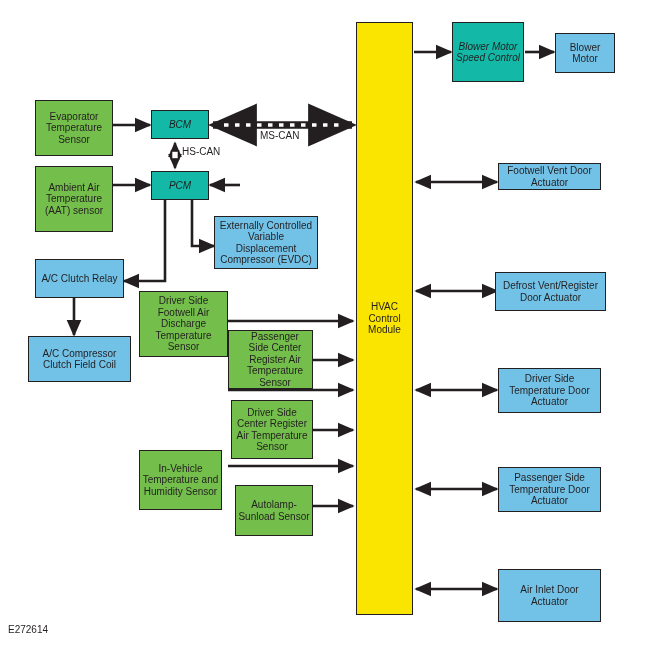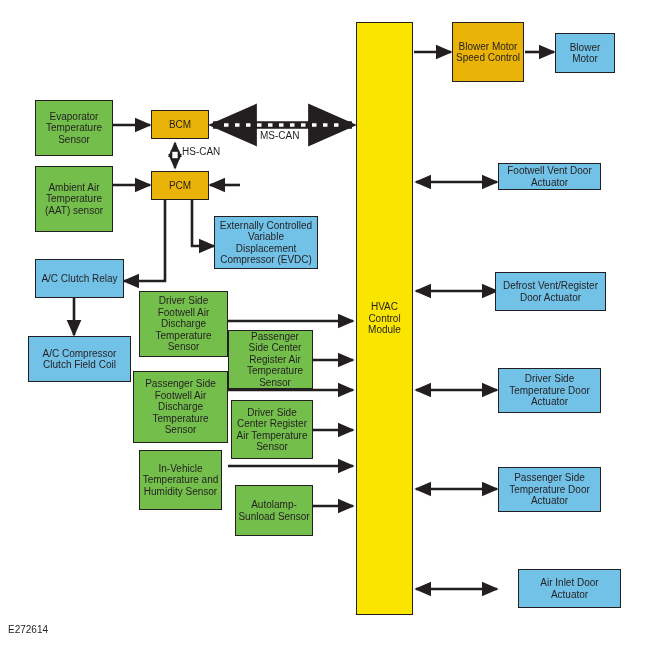--- a/index.html
+++ b/index.html
@@ -32,21 +32,21 @@
     padding: 1px 2px;
     z-index: 3;
     -webkit-font-smoothing: antialiased;
   }
   .node span {
     display: block;
     width: 100%;
   }
   .green { background: #74bf4c; }
   .blue  { background: #72c2e8; }
-  .yellow{ background: #eab308; }
+  .yellow{ background: #14b8a6; font-style: italic; }
 
   .hvac-bar {
     position: absolute;
     box-sizing: border-box;
     border: 1.5px solid #231f20;
     background: #f9e500;
     z-index: 3;
     display: flex;
     align-items: center;
     justify-content: center;
@@ -171,23 +171,20 @@
   </div>
 
   <div class="node green" style="left:139px; top:291px; width:89px;  height:66px;">
     <span>Driver Side Footwell Air Discharge Temperature Sensor</span>
   </div>
 
   <div class="node green" style="left:228px; top:330px; width:85px;  height:59px;padding-left:11px;">
     <span>Passenger Side Center Register Air Temperature Sensor</span>
   </div>
 
-  <div class="node green" style="left:133px; top:371px; width:95px;  height:72px;">
-    <span>Passenger Side Footwell Air Discharge Temperature Sensor</span>
-  </div>
 
   <div class="node green" style="left:231px; top:400px; width:82px;  height:59px;">
     <span>Driver Side Center Register Air Temperature Sensor</span>
   </div>
 
   <div class="node green" style="left:139px; top:450px; width:83px;  height:60px;">
     <span>In-Vehicle Temperature and Humidity Sensor</span>
   </div>
 
   <div class="node green" style="left:235px; top:485px; width:78px;  height:51px;">
@@ -215,21 +212,21 @@
   </div>
 
   <div class="node blue" style="left:498px; top:368px; width:103px; height:45px;">
     <span>Driver Side Temperature Door Actuator</span>
   </div>
 
   <div class="node blue" style="left:498px; top:467px; width:103px; height:45px;">
     <span>Passenger Side Temperature Door Actuator</span>
   </div>
 
-  <div class="node blue" style="left:518px; top:569px; width:103px; height:39px;">
+  <div class="node blue" style="left:498px; top:569px; width:103px; height:53px;">
     <span>Air Inlet Door Actuator</span>
   </div>
 
   <div class="buslabel" style="left:260px; top:130px;">MS-CAN</div>
   <div class="buslabel" style="left:182px; top:146px;">HS-CAN</div>
 
   <div class="figid">E272614</div>
 
 </div>
 

